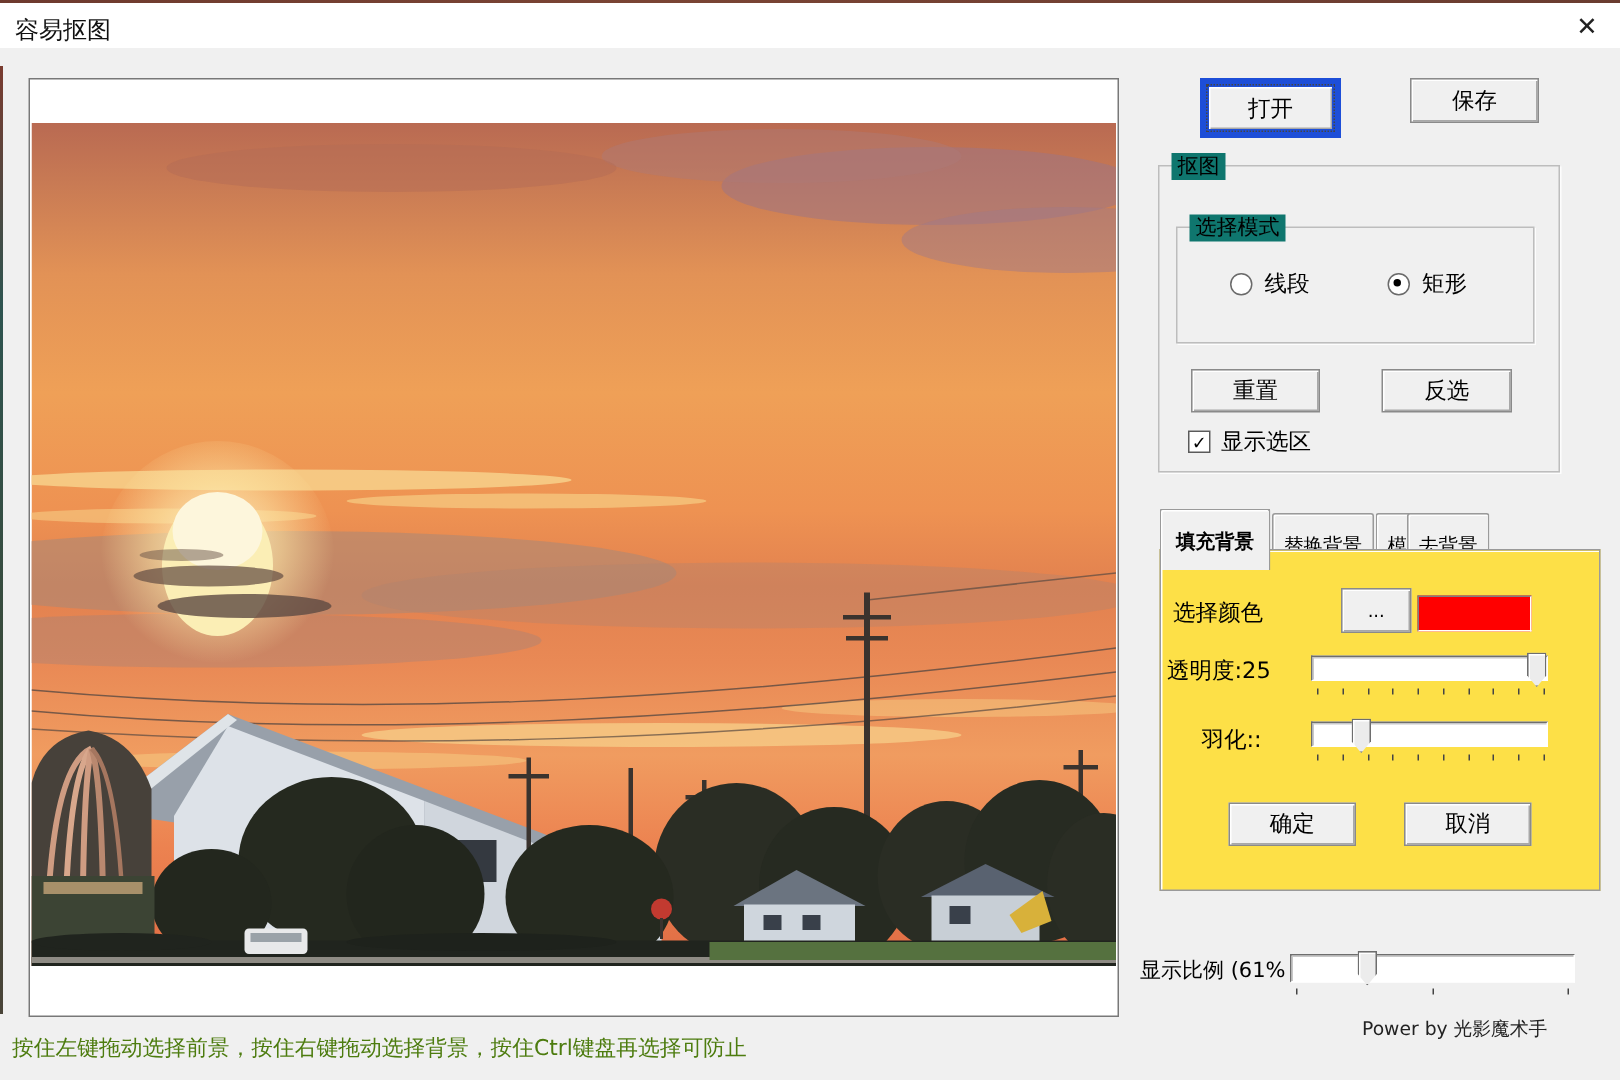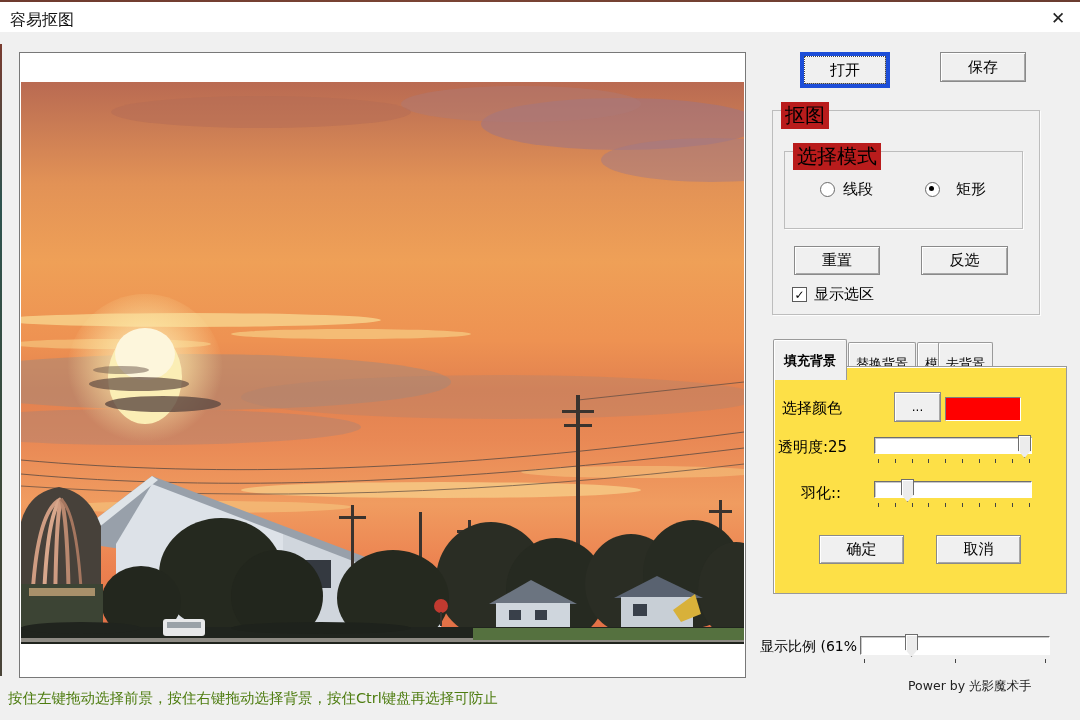--- a/index.html
+++ b/index.html
@@ -16,24 +16,24 @@
   #close-btn{left:1044px;top:4px;width:28px;height:24px;display:flex;align-items:center;justify-content:center;
      font-size:17px;color:#222;cursor:default;}
   
   #pic-frame{left:19px;top:52px;width:725px;height:624px;background:#fff;border:1px solid #787878;}
   #photo{left:1px;top:29px;width:723px;height:562px;display:block;}
   
   .btn{background:#f0f0f0;border:1px solid #8a8a8a;
        box-shadow:inset 1px 1px 0 #ffffff,inset -1px -1px 0 #a8a8a8;
        display:flex;align-items:center;justify-content:center;
        font-size:15px;color:#000;cursor:default;}
-  .btn.default{border:4px solid #1d4ed8;outline:1px dotted #444;outline-offset:-5px;}
+  .btn.default{border:6px solid #1d4ed8;outline:1px dotted #444;outline-offset:-5px;}
   
   .groupbox{border:1px solid #bdbdbd;box-shadow:1px 1px 0 #fdfdfd;}
-  .group-legend{position:absolute;top:-9px;left:8px;background:#b91c1c;padding:0 4px;font-size:20px;}
+  .group-legend{position:absolute;top:-9px;left:8px;background:#0f766e;padding:0 4px;font-size:14px;}
   
   .radio{width:13px;height:13px;border-radius:50%;background:#fff;border:1px solid #6a6a6a;position:relative;}
   .radio.checked::after{content:"";position:absolute;left:3px;top:3px;width:5px;height:5px;border-radius:50%;background:#000;}
   .checkbox{width:13px;height:13px;background:#fff;border:1px solid #5a5a5a;display:flex;align-items:center;justify-content:center;
      font-size:12px;line-height:12px;color:#000;}
   .ctl-label{font-size:15px;}
   
   .tab{position:absolute;top:342px;height:24px;background:#f0f0f0;border:1px solid #9a9a9a;border-bottom:none;
        display:flex;align-items:flex-start;justify-content:center;padding-top:12px;font-size:13px;
        border-top-left-radius:2px;border-top-right-radius:2px;box-shadow:inset 1px 1px 0 #fff;}
@@ -185,21 +185,21 @@
   </div>
 
 <div class="abs groupbox" style="left:772px;top:110px;width:266px;height:203px;">
   <span class="group-legend">抠图</span>
   <div class="abs groupbox" style="left:11px;top:40px;width:237px;height:76px;">
     <span class="group-legend">选择模式</span>
     <div class="abs" style="left:35px;top:28px;display:flex;align-items:center;gap:8px;">
       <span class="radio"></span>
       <span class="ctl-label">线段</span>
     </div>
-    <div class="abs" style="left:140px;top:28px;display:flex;align-items:center;gap:16px;">
+    <div class="abs" style="left:140px;top:28px;display:flex;align-items:center;gap:8px;">
       <span class="radio checked"></span>
       <span class="ctl-label">矩形</span>
     </div>
   </div>
   <div class="abs btn" style="left:21px;top:135px;width:84px;height:27px;">
       <span>重置</span>
     </div>
   <div class="abs btn" style="left:148px;top:135px;width:85px;height:27px;">
       <span>反选</span>
     </div>

